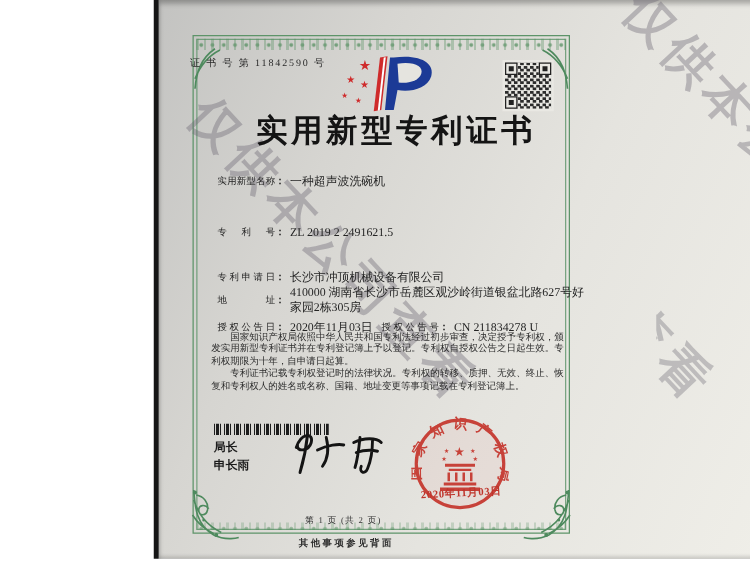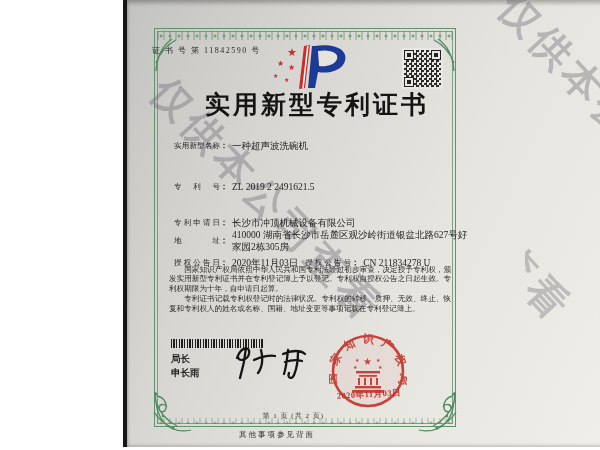--- a/index.html
+++ b/index.html
@@ -59,24 +59,24 @@
   .barcode{position:absolute;left:44px;top:339px;width:92px;height:9px;
       background:repeating-linear-gradient(90deg,#1d1d1d 0 1px,transparent 1px 2.2px,
       #1d1d1d 2.2px 4.2px,transparent 4.2px 5px,#1d1d1d 5px 5.6px,transparent 5.6px 8px);}
   .signer{position:absolute;left:44px;top:352px;font-size:9.5px;font-weight:bold;
       color:#1c1c1c;line-height:14px;}
   .signature{position:absolute;left:100px;top:342px;width:86px;height:44px;}
   .signature path{stroke:#141414;stroke-width:2.3;fill:none;stroke-linecap:round;}
   .seal{position:absolute;left:202px;top:332px;width:78px;height:78px;opacity:.92;}
   .seal-date{position:absolute;left:198px;top:389px;width:88px;text-align:center;
       font-size:8.5px;font-weight:bold;color:#bf352c;transform:rotate(-3deg);letter-spacing:.5px;}
-  .page-note{position:absolute;left:117px;top:411px;width:80px;text-align:right;
+  .page-note{position:absolute;left:117px;top:411px;width:80px;text-align:left;
       font-size:7px;color:#333;letter-spacing:1px;}
   .back-note{position:absolute;left:112px;top:430px;font-size:7.5px;color:#2f2f2f;
-      letter-spacing:2px;font-weight:normal;text-align:center;}
+      letter-spacing:2px;font-weight:bold;text-align:center;}
 </style>
 </head>
 <body>
 
 <div class="photo">
 
   <div class="frame">
     <div class="frame-inner"></div>
     <div class="frame-band"></div>
     <div class="frame-band bottom"></div>

